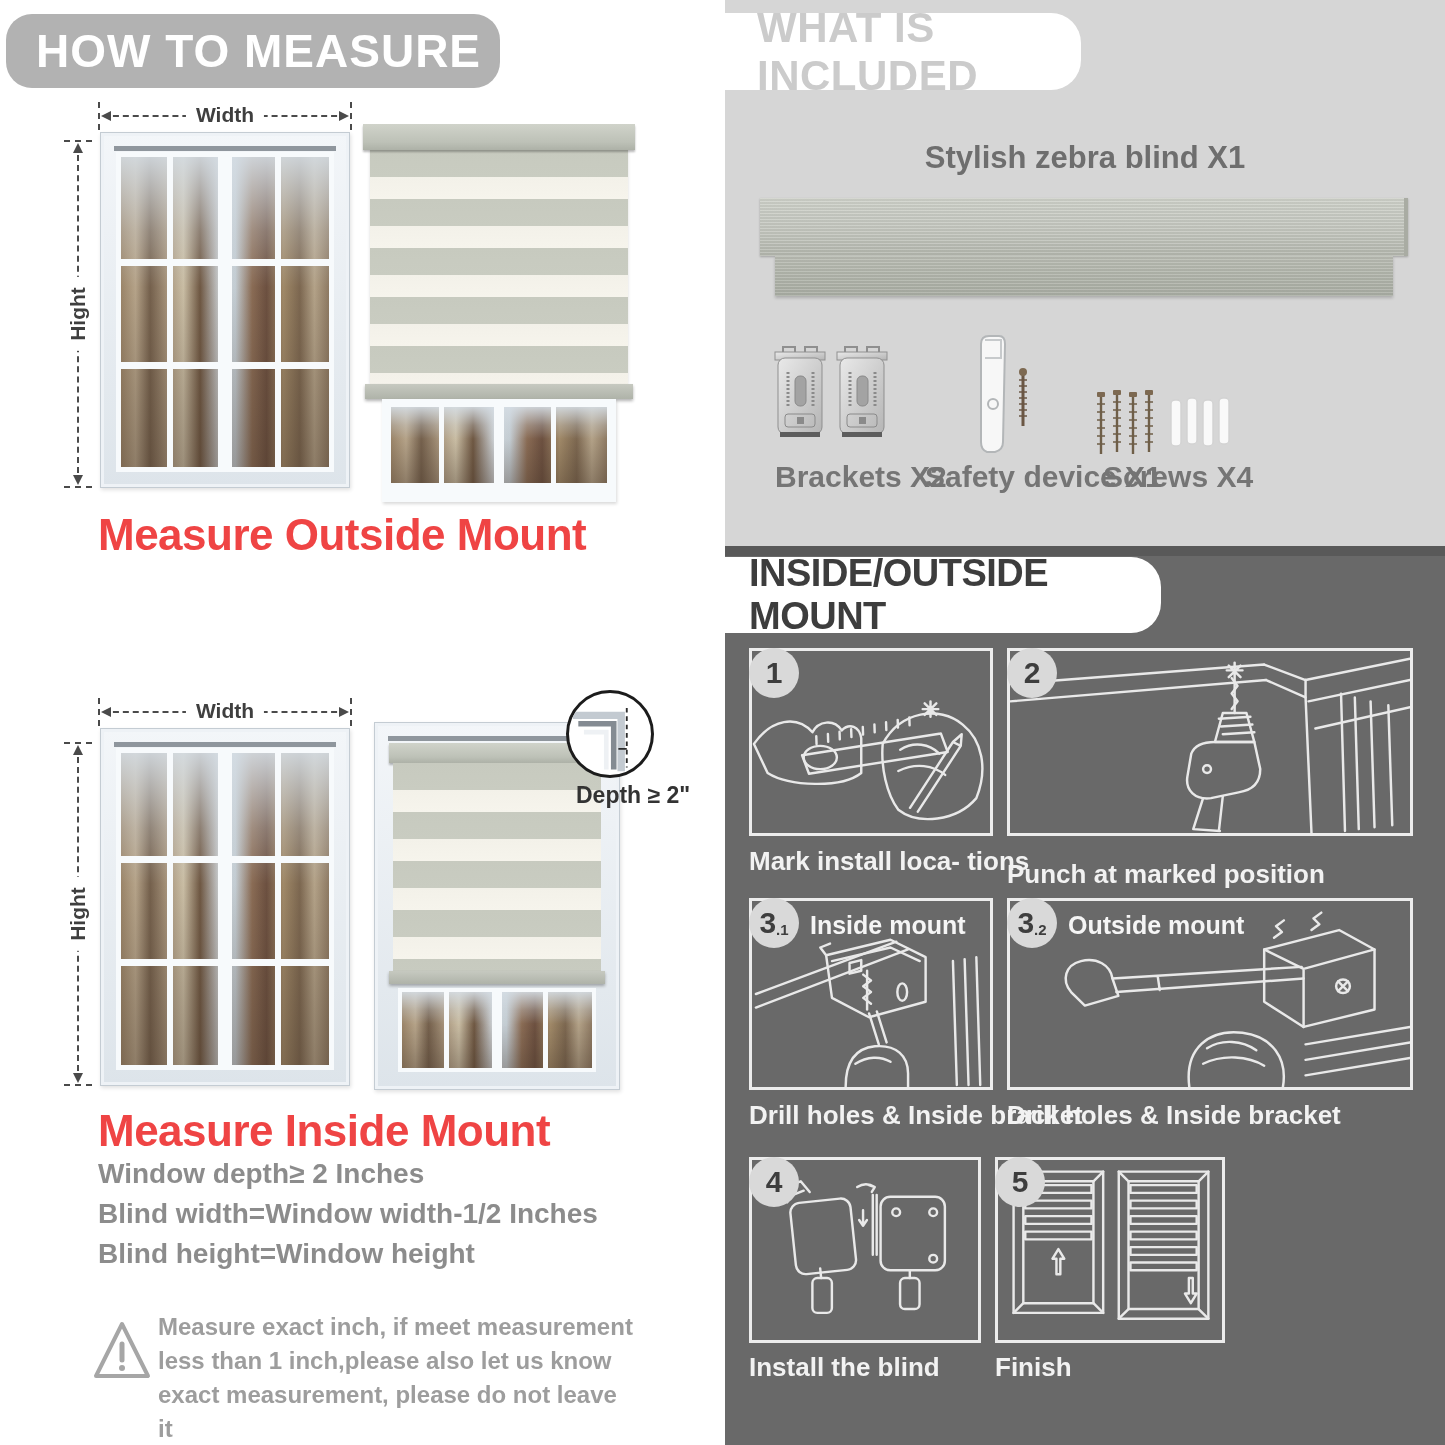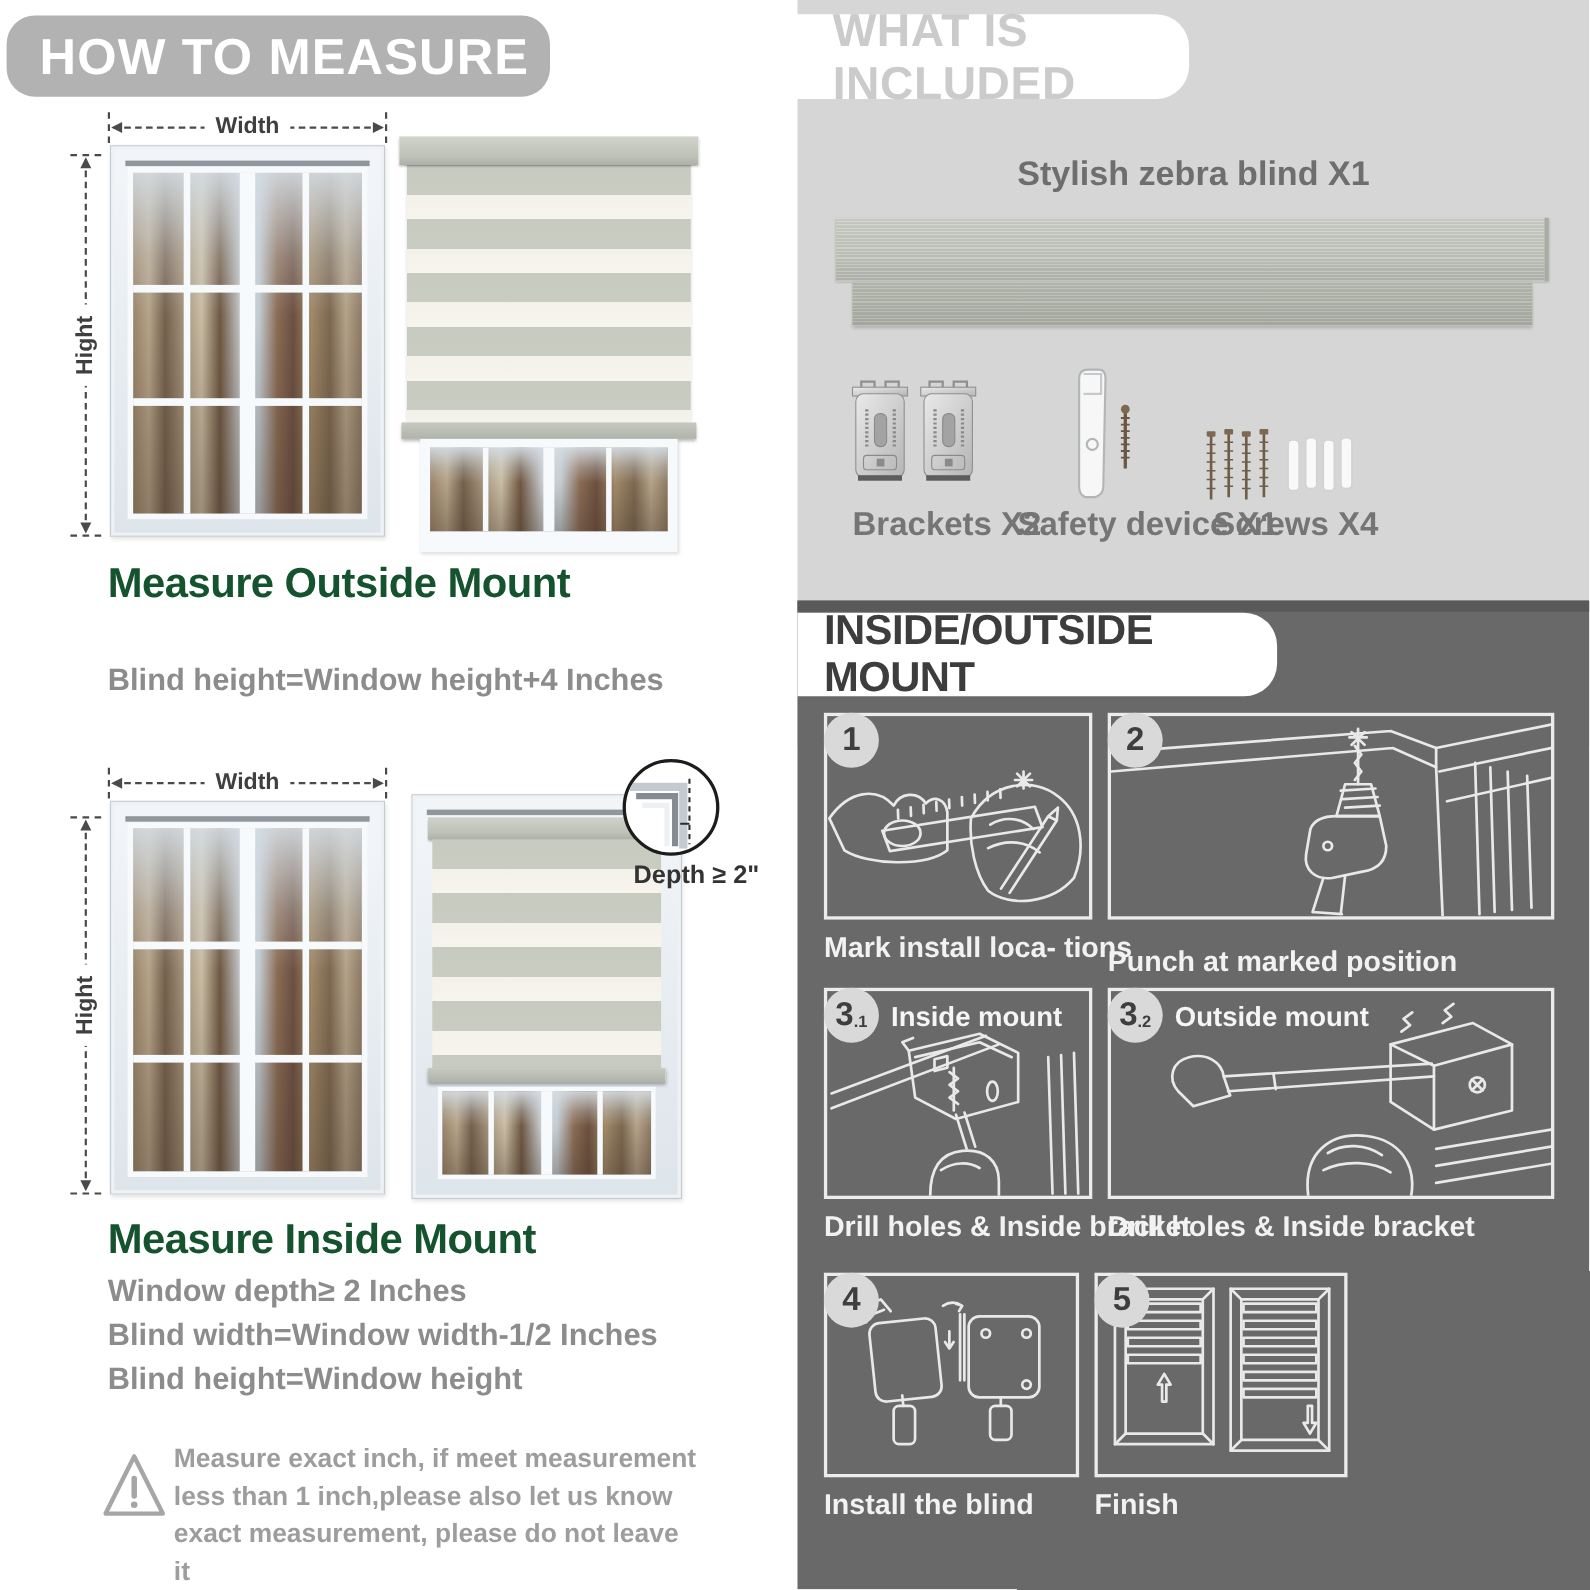--- a/index.html
+++ b/index.html
@@ -2,21 +2,21 @@
 <html><head>
 <meta charset="utf-8">
 <style>
   * { box-sizing: border-box; margin: 0; padding: 0; }
   body { font-family: "Liberation Sans", sans-serif; background:#fff; }
   .canvas { position:relative; width:1445px; height:1445px; background:#fff; overflow:hidden; }
 
   
   .hdr-badge { position:absolute; background:#b2b2b2; color:#fff; font-weight:bold;
     font-size:46px; letter-spacing:1px; display:flex; align-items:center; border-radius:26px; }
-  .sec-title { position:absolute; font-size:38px; font-weight:bold; color:#14532d; letter-spacing:-0.5px; }
+  .sec-title { position:absolute; font-size:44px; font-weight:bold; color:#ef4444; letter-spacing:-0.5px; }
   .formula   { position:absolute; font-size:28px; font-weight:bold; color:#8c8c8c; }
 
   
   .dimh { position:absolute; height:28px; }
   .dimh .dline { position:absolute; left:5px; right:5px; top:13px; border-top:2px dashed #4a4a4a; }
   .dimh .tick  { position:absolute; top:0; bottom:0; width:0; border-left:2px dashed #4a4a4a; }
   .dimh .tick.l{ left:0; } .dimh .tick.r{ right:0; }
   .dimh .arr   { position:absolute; top:9px; width:0; height:0; border-top:5px solid transparent; border-bottom:5px solid transparent; }
   .dimh .arr.l { left:3px;  border-right:10px solid #4a4a4a; }
   .dimh .arr.r { right:3px; border-left:10px solid #4a4a4a; }
@@ -133,21 +133,20 @@
     <div style="position:relative; width:234px; height:103px; margin:0 auto; background:#f7fafc; padding:8px 9px; box-shadow:1px 2px 3px rgba(0,0,0,.15);">
       <div class="glassbg" style="position:relative; width:100%; height:87%;">
         <div class="m" style="left:50%; margin-left:-5px; top:0; bottom:0; width:10px;"></div>
         <div class="m" style="left:22%; top:0; bottom:0; width:5px;"></div>
         <div class="m" style="left:74%; top:0; bottom:0; width:5px;"></div>
       </div>
     </div>
   </div>
 
   <div class="sec-title" style="left:98px; top:510px;">Measure Outside Mount</div>
-  <div class="formula" style="left:98px; top:602px;">Blind height=Window height+4 Inches</div>
 
   <div class="dimh" style="left:98px; top:698px; width:254px;">
     <div class="tick l"></div>
     <div class="tick r"></div>
     <div class="dline"></div>
     <div class="arr l"></div>
     <div class="arr r"></div>
     <span class="lbl">Width</span>
   </div>
   <div class="dimv" style="left:64px; top:742px; height:344px;">

